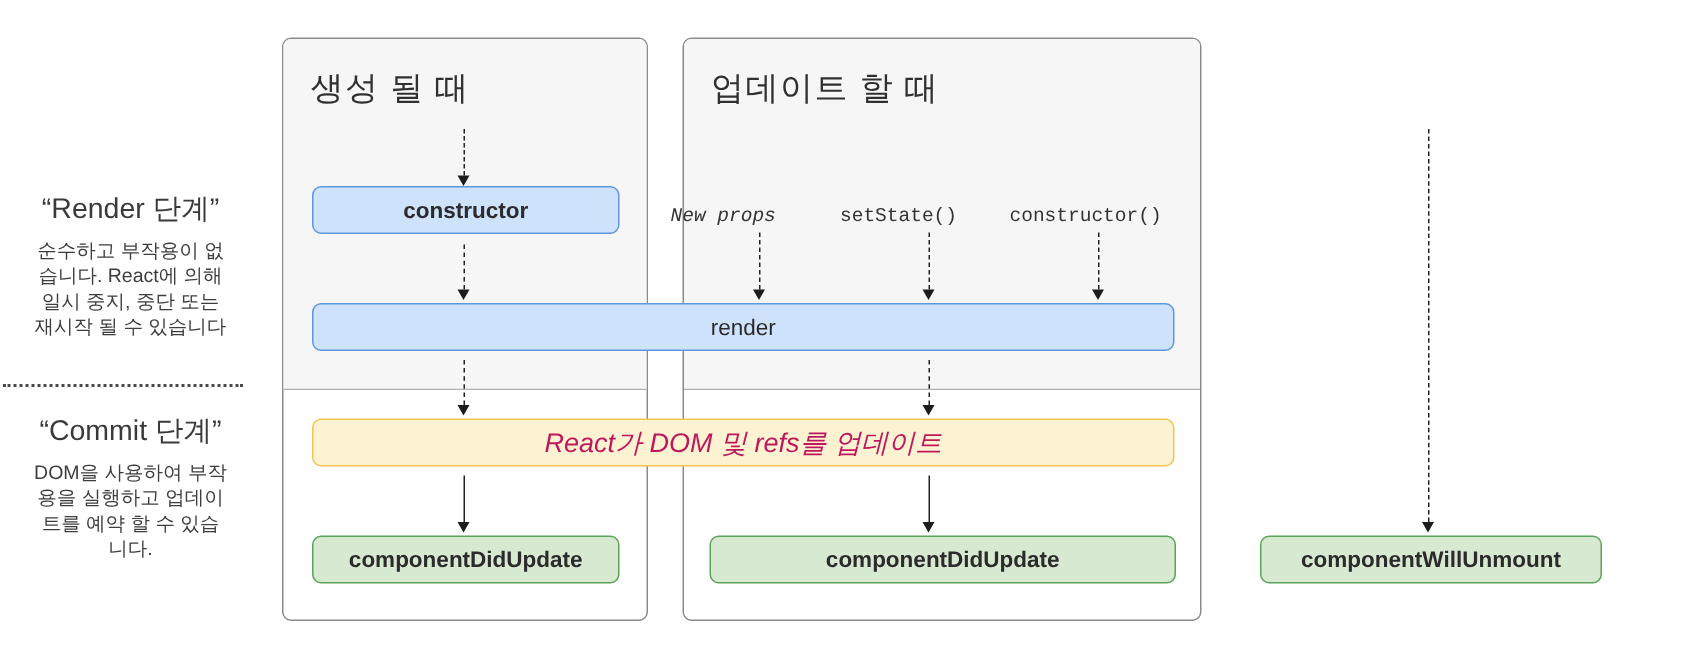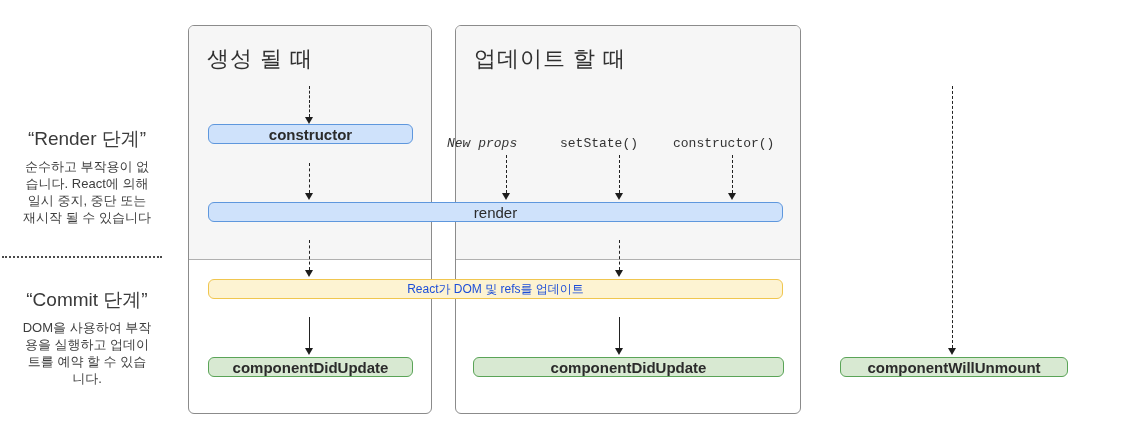--- a/index.html
+++ b/index.html
@@ -25,29 +25,29 @@
     position:absolute;left:0;right:0;top:0;height:233px;
     background:#f6f6f6;border-bottom:1px solid #b0b0b0;
     border-radius:5px 5px 0 0;
   }
   .panel-title{
     position:absolute;left:18px;right:0;top:18px;
     font-size:22px;color:#303030;letter-spacing:1px;
   }
   
   .lbox{
-    position:absolute;height:20px;box-sizing:border-box;border-radius:6px;
+    position:absolute;height:32px;box-sizing:border-box;border-radius:6px;
     display:flex;align-items:center;justify-content:center;
     font-size:15px;z-index:3;
   }
   .lbox.blue{background:#cfe2fb;border:1px solid #5e97dd;}
   .lbox.yellow{background:#fdf3d2;border:1px solid #f0c64f;}
   .lbox.green{background:#d8e9d2;border:1px solid #5aa457;}
   .bold{font-weight:bold;color:#2b2b2b;}
-  .italic{color:#1d4ed8;font-size:12px;}
+  .italic{font-style:italic;color:#be185d;font-size:18px;}
   
   .trigger{
     position:absolute;top:136px;width:120px;text-align:left;
     font-size:13px;color:#333;z-index:3;font-family:Liberation Mono, monospace;
   }
   
   .arrow{position:absolute;width:0;z-index:2;}
   .arrow.dash{border-left:1.5px dashed #222;}
   .arrow.solid{border-left:1.5px solid #222;}
   .arrow::after{
@@ -63,21 +63,21 @@
   <div class="side-block" style="top:126px;">
     <div class="side-title">“Render 단계”</div>
     <div class="side-desc">순수하고 부작용이 없
 습니다. React에 의해
 일시 중지, 중단 또는
 재시작 될 수 있습니다</div>
   </div>
 
   <div class="dotted-divider"></div>
 
-  <div class="side-block" style="top:287px;">
+  <div class="side-block" style="top:274px;">
     <div class="side-title">“Commit 단계”</div>
     <div class="side-desc">DOM을 사용하여 부작
 용을 실행하고 업데이
 트를 예약 할 수 있습
 니다.</div>
   </div>
 
   <div class="panel" style="left:188px;width:244px;">
     <div class="panel-top"></div>
     <div class="panel-title">생성 될 때</div>

